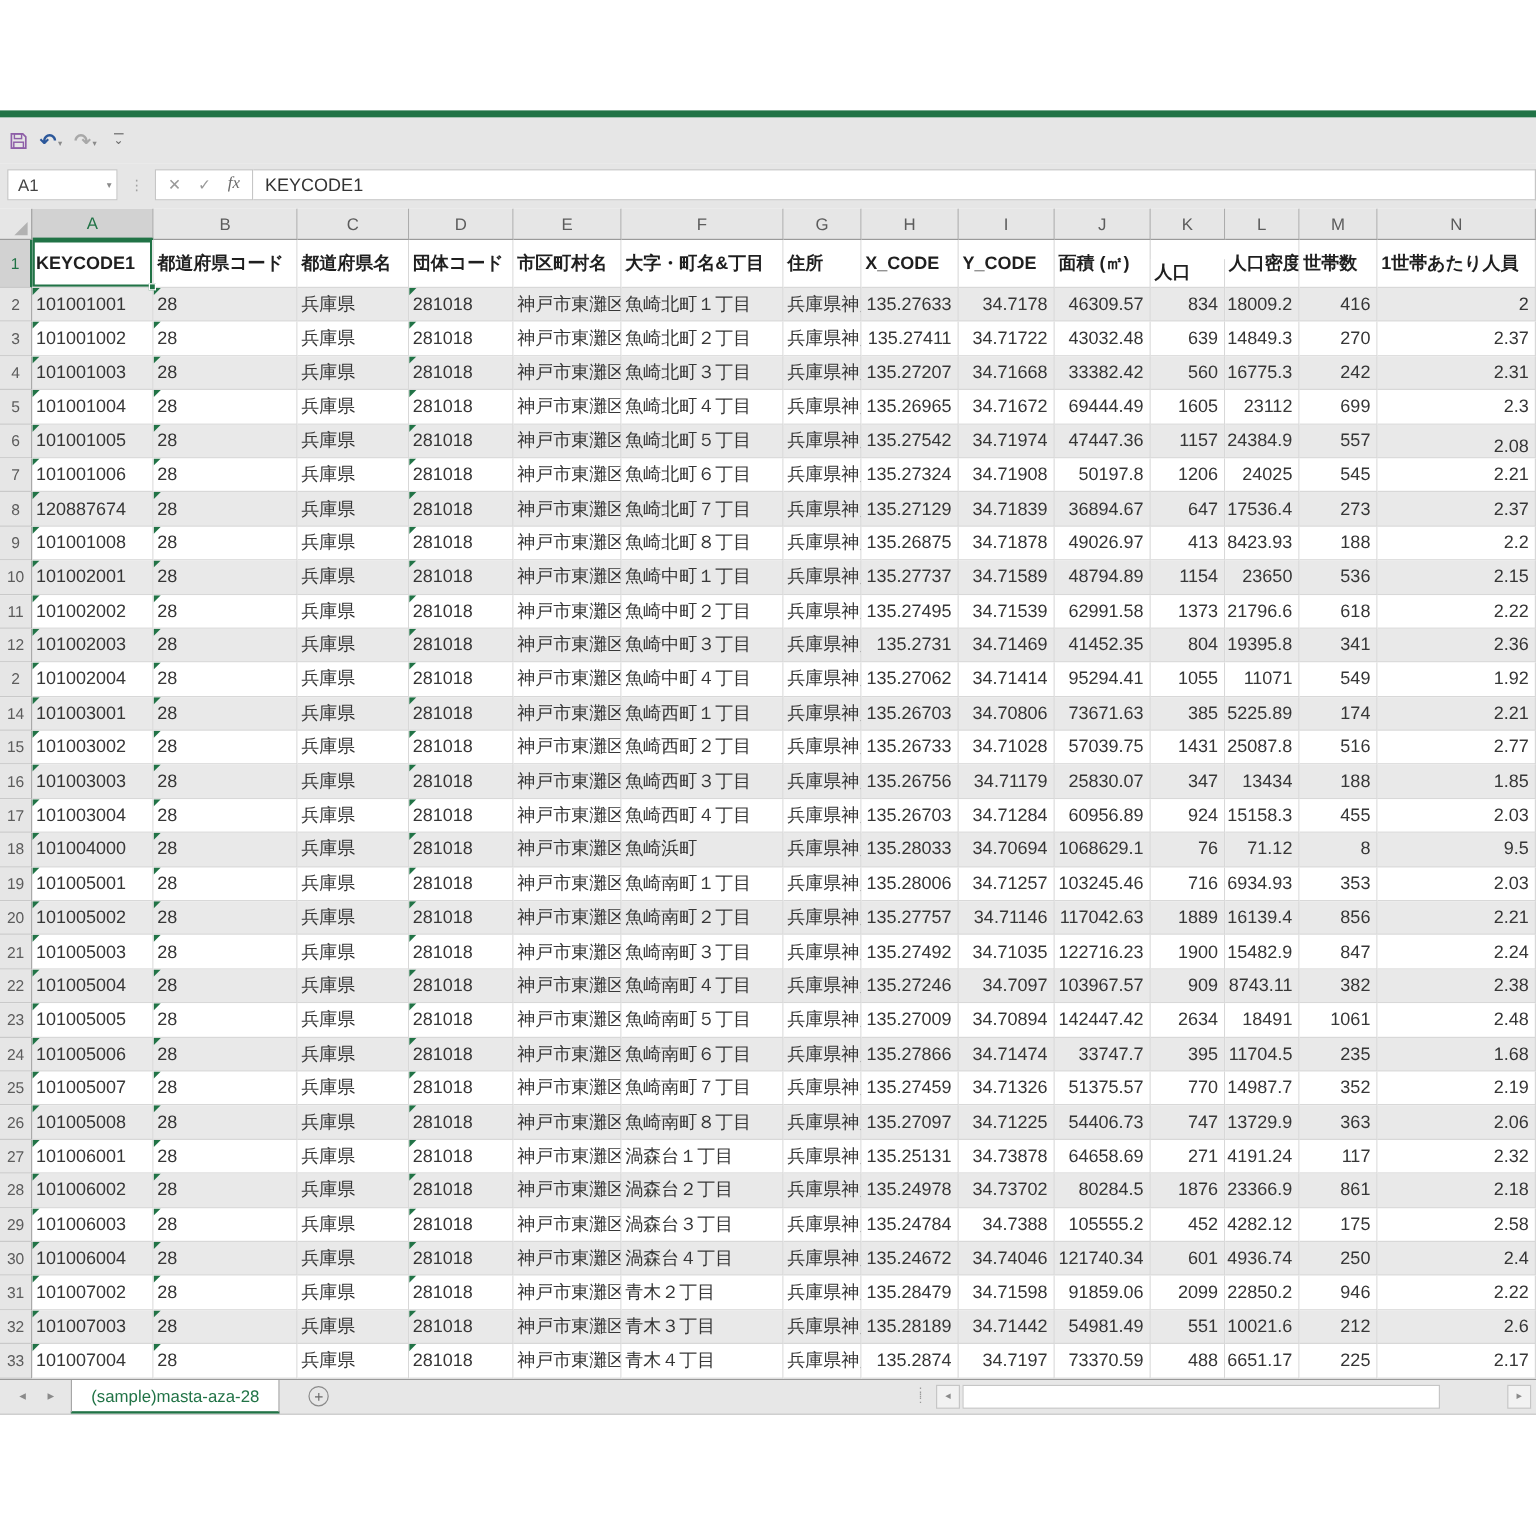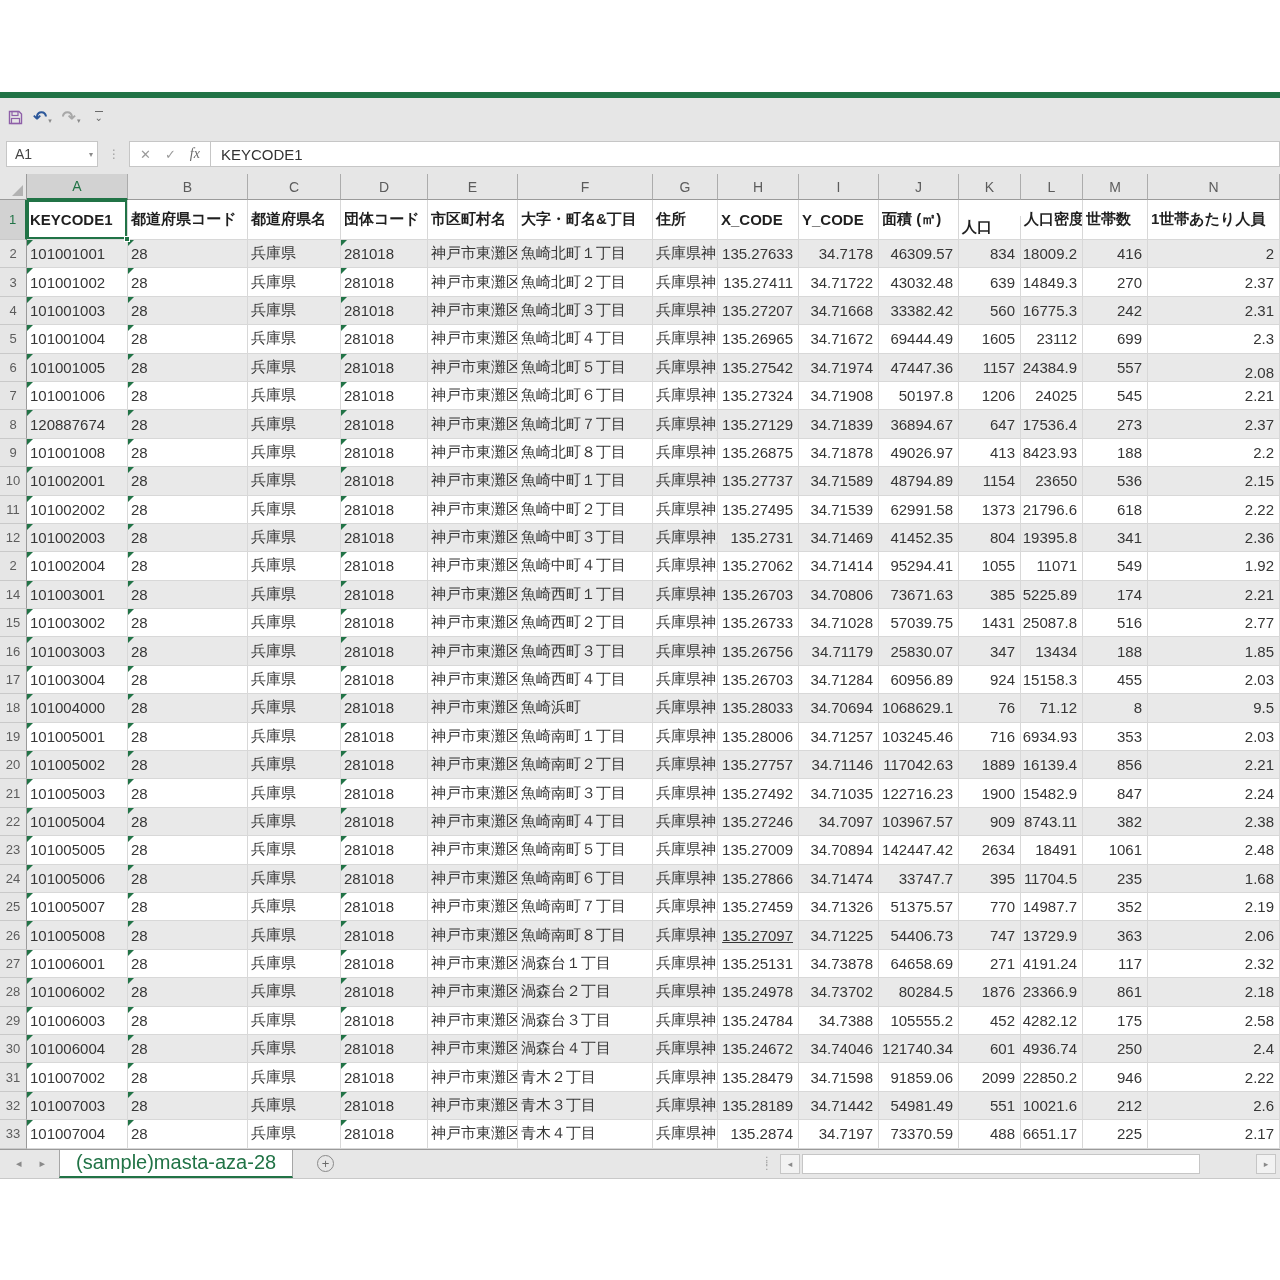--- a/index.html
+++ b/index.html
@@ -42,21 +42,21 @@
   .band .cell { background:#e9e9e9; }
   .num { justify-content:flex-end; padding-right:5px; }
   .field-row .cell { font-weight:bold; color:#1f1f1f; }
   .cell.flag::before { content:""; position:absolute; left:0; top:0; border-style:solid; border-width:6px 6px 0 0; border-color:#217346 transparent transparent transparent; }
   .cell.selected { box-shadow:inset 0 0 0 2px #217346; overflow:visible; z-index:3; }
   .fill-handle { position:absolute; right:-3px; bottom:-3px; width:6px; height:6px; background:#217346; border:1px solid #fff; z-index:4; }
 
   
   .tabbar { height:30px; background:#e7e7e7; border-top:1px solid #9a9a9a; border-bottom:1px solid #c9c9c9; display:flex; align-items:stretch; }
   .tab-nav { display:flex; align-items:center; gap:18px; padding:0 14px 0 16px; color:#8a8a8a; font-size:11px; }
-  .sheet-tab { background:#fff; border-left:1px solid #a6a6a6; border-right:1px solid #a6a6a6; border-bottom:2px solid #217346; display:flex; align-items:center; padding:0 16px; color:#217346; font-size:20px; }
+  .sheet-tab { background:#fff; border-left:1px solid #a6a6a6; border-right:1px solid #a6a6a6; border-bottom:2px solid #217346; display:flex; align-items:center; padding:0 16px; color:#217346; font-size:14px; }
   .add-sheet { display:flex; align-items:center; margin-left:24px; }
   .add-sheet .circle { width:17px; height:17px; border:1px solid #8a8a8a; border-radius:50%; color:#6a6a6a; font-size:13px; line-height:15px; text-align:center; }
   .tab-spacer { flex:1; }
   .splitter-dots { align-self:center; color:#9a9a9a; font-size:10px; line-height:0.45; margin-right:8px; white-space:pre; text-align:center; }
   .h-scroll { width:500px; display:flex; align-items:center; gap:2px; padding-right:4px; }
   .scroll-btn { width:20px; height:20px; background:#f2f2f2; border:1px solid #c6c6c6; color:#8a8a8a; font-size:9px; display:flex; align-items:center; justify-content:center; }
   .scroll-track { flex:1; height:20px; display:flex; }
   .scroll-thumb { width:88%; height:20px; background:#fff; border:1px solid #c6c6c6; }
 
   .save-svg { display:block; }
@@ -1264,21 +1264,21 @@
         </div>
         <div class="cell" style="width: 90px;">
           <span>神戸市東灘区</span>
         </div>
         <div class="cell" style="width: 135px;">
           <span>魚崎南町８丁目</span>
         </div>
         <div class="cell" style="width: 65px;">
           <span>兵庫県神戸</span>
         </div>
-        <div class="cell num" style="width: 81px; text-decoration: underline;">
+        <div class="cell num" style="width: 81px;">
           <span>135.27097</span>
         </div>
         <div class="cell num" style="width: 80px;">
           <span>34.71225</span>
         </div>
         <div class="cell num" style="width: 80px;">
           <span>54406.73</span>
         </div>
         <div class="cell num" style="width: 62px;">
           <span>747</span>

